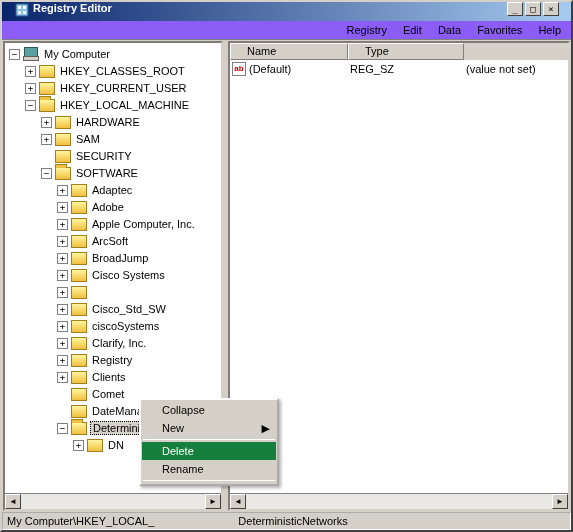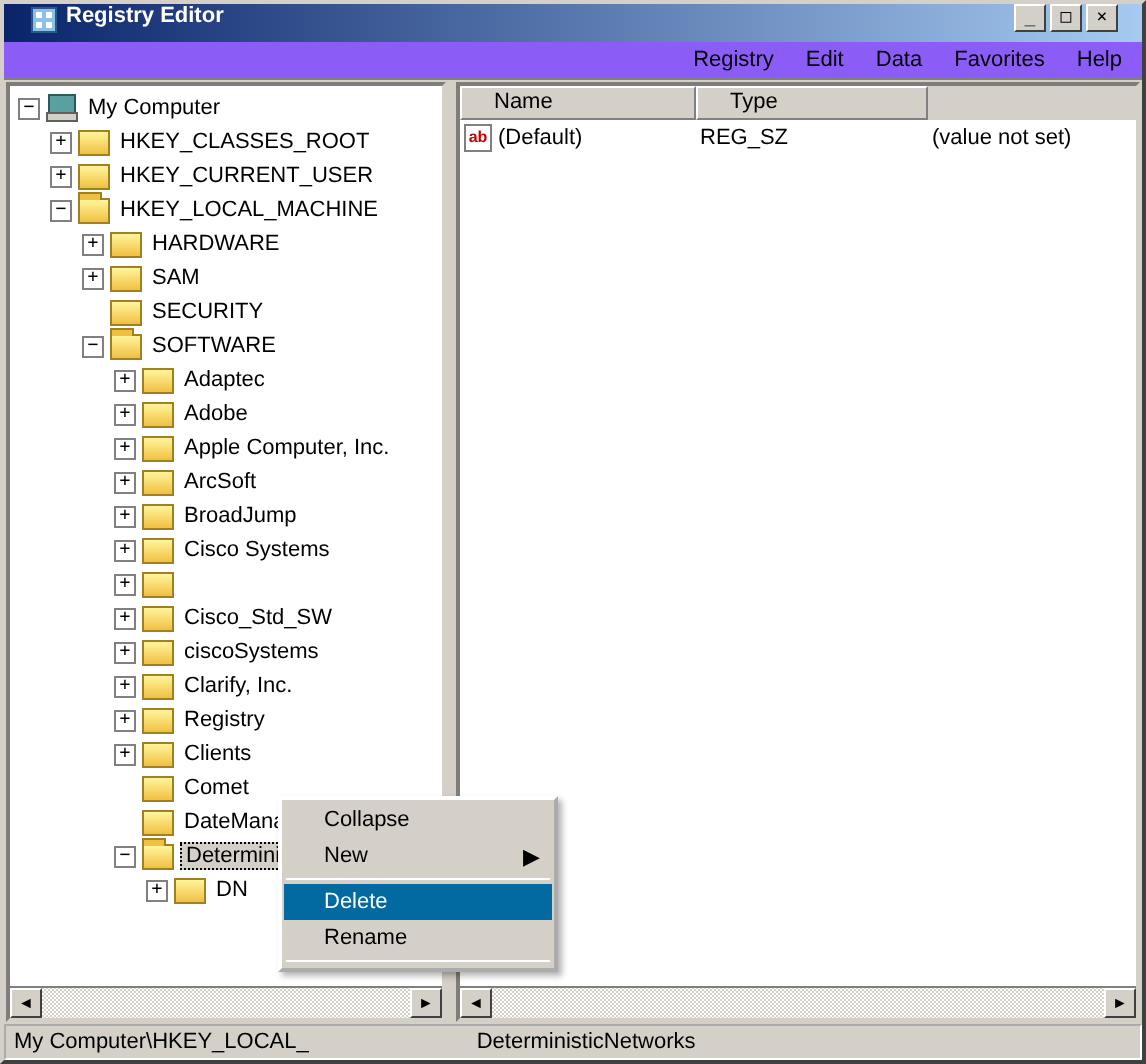--- a/index.html
+++ b/index.html
@@ -31,21 +31,21 @@
 .listheader { display:flex; height:17px; background:#d4d0c8;}
 .listheader div { border:1px solid; border-color:#fff #808080 #808080 #fff; padding:1px 16px; background:#d4d0c8;}
 .listrow { display:flex; height:17px; align-items:center; padding-left:2px;}
 .abicon{width:14px;height:14px;border:1px solid #808080;background:#fff;color:#c00;font-weight:bold;font-size:8px;display:flex;align-items:center;justify-content:center;margin-right:3px;flex-shrink:0;}
 .scrollbar-h { height:16px; background:#d4d0c8; display:flex; border-top:1px solid #808080;}
 .sbbtn{width:16px;height:15px;background:#d4d0c8;border:1px solid;border-color:#fff #404040 #404040 #fff;display:flex;align-items:center;justify-content:center;font-size:8px;}
 .sbtrack{flex:1;background:repeating-conic-gradient(#d4d0c8 0 25%,#fff 0 50%) 0/2px 2px;}
 .statusbar { height:18px; background:#d4d0c8; border:1px inset #fff; padding:2px 4px; display:flex; align-items:center;}
 .contextmenu { position:absolute; left:139px; top:398px; width:140px; background:#d4d0c8; border:2px outset #fff; padding:1px; z-index:100; box-shadow: 2px 2px 3px rgba(0,0,0,0.3);}
 .cm-item { padding:3px 18px 3px 20px; position:relative; }
-.cm-item.hi { background:#0369a1; color:#fff; }
+.cm-item.hi { background:#15803d; color:#fff; }
 .cm-sep { height:1px; background:#808080; border-bottom:1px solid #fff; margin:2px 1px;}
 .cm-arrow { position:absolute; right:6px; top:3px; }
 .col-name{width:118px;} .col-type{width:116px;} .col-data{flex:1;}
 </style>
 </head>
 <body>
 
 <div class="titlebar">
   <span class="titlebar-icon">
     <svg width="14" height="14">

